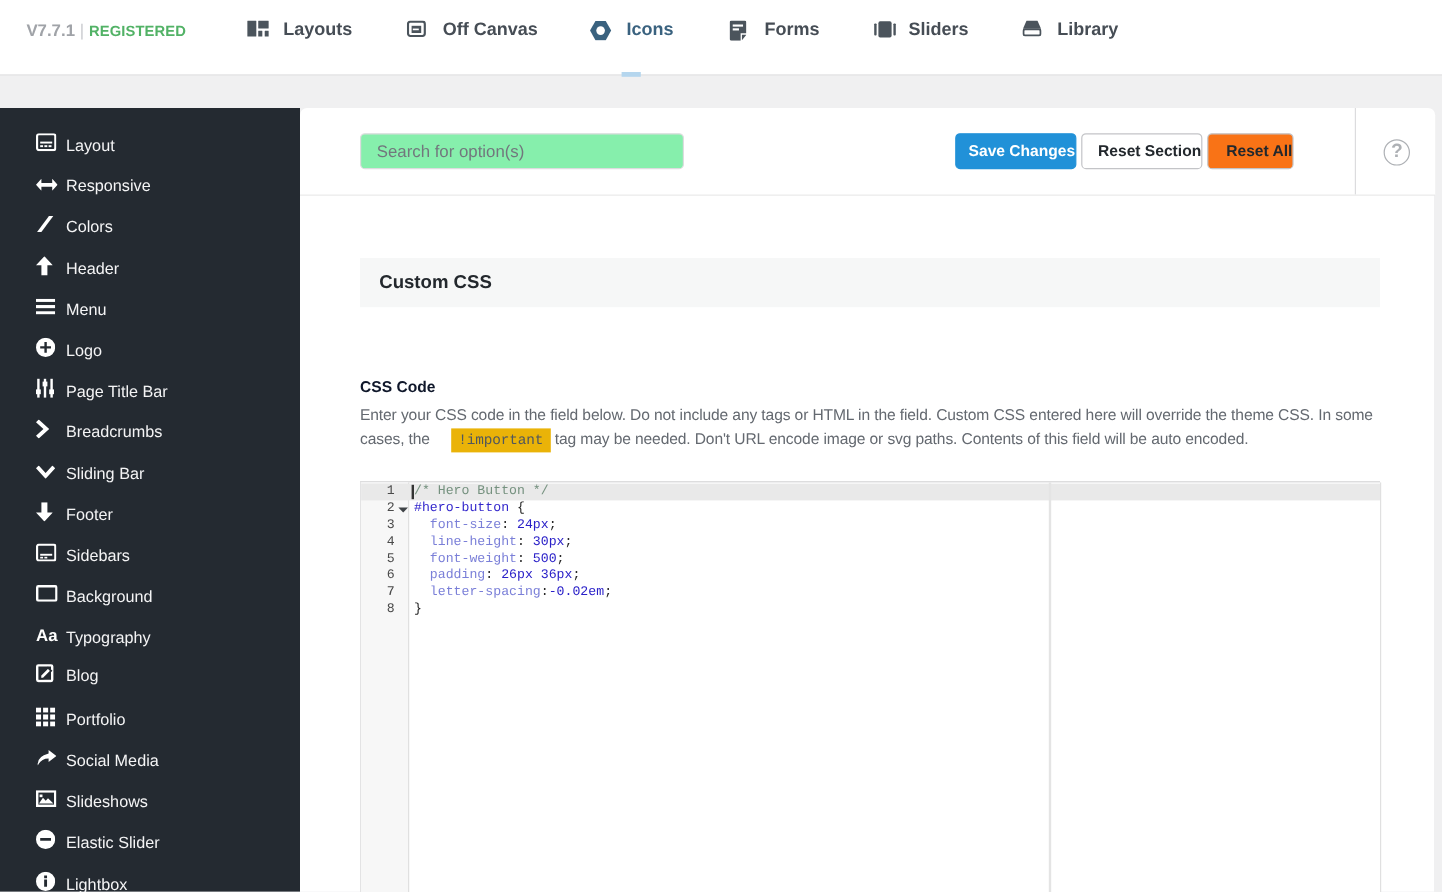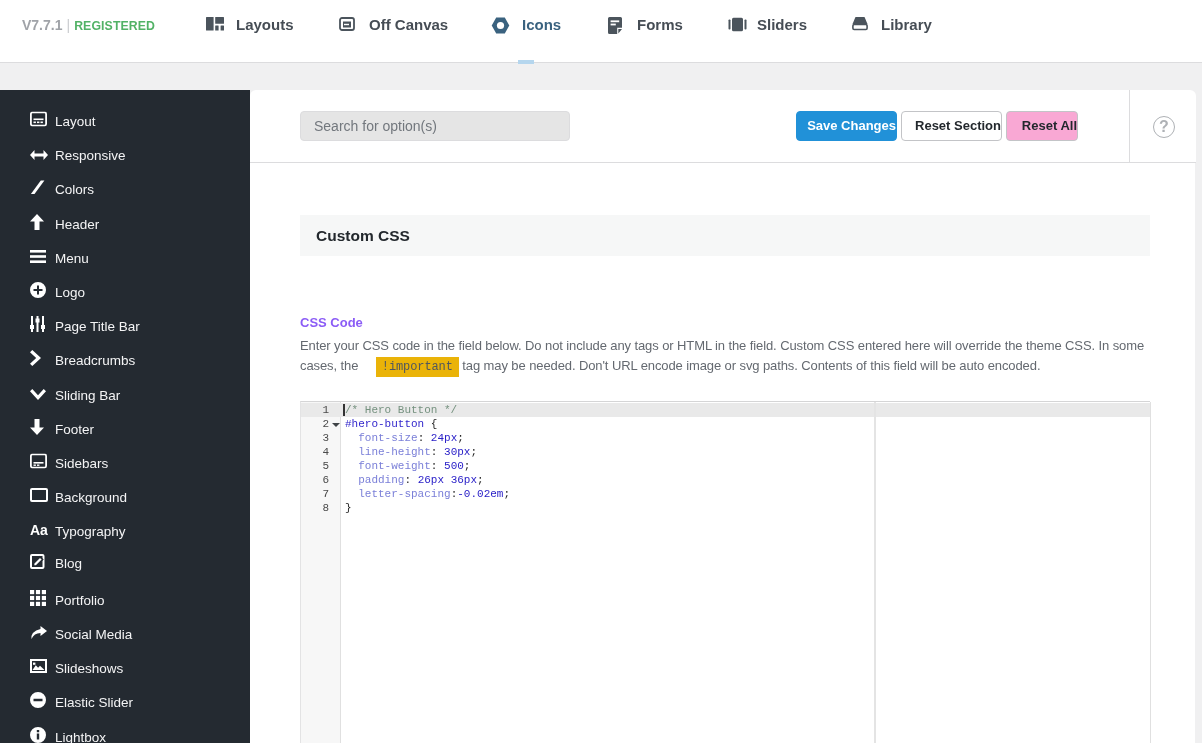--- a/index.html
+++ b/index.html
@@ -19,32 +19,32 @@
 
 
 #sidebar { position:absolute; left:0; top:90px; width:250px; height:653px; background:#242a31; z-index:4; }
 .sitem { position:absolute; left:0; width:250px; height:34px; }
 .sitem .sicon { position:absolute; left:30px; top:50%; transform:translateY(-50%); }
 .sitem .slabel { position:absolute; left:55px; top:50%; transform:translateY(-50%); color:#f4f4f5; font-size:13.5px; }
 
 
 #toolbar { position:absolute; left:250px; top:90px; width:946px; height:73px; background:#fff; border-bottom:1px solid #dcdcde; border-radius:6px 6px 0 0; z-index:3; }
 #tbdivider { position:absolute; left:879px; top:0; width:1px; height:72px; background:#dcdcde; }
-#searchbox { position:absolute; left:50px; top:21px; width:270px; height:30px; background:#e5e5e5; border:1px solid #dcdcde; border-radius:4px; color:#72777d; font-size:14px; line-height:28px; padding-left:13px; }
+#searchbox { position:absolute; left:50px; top:21px; width:270px; height:30px; background:#86efac; border:1px solid #dcdcde; border-radius:4px; color:#72777d; font-size:14px; line-height:28px; padding-left:13px; }
 .btn { position:absolute; top:21px; height:30px; border-radius:4px; font-size:13px; font-weight:700; line-height:28px; text-align:right; white-space:nowrap; }
 #btn-save { left:546px; width:101px; background:#2191d8; color:#fff; border:1px solid #2191d8; }
 #btn-rsec { left:651px; width:101px; background:#fff; color:#23282d; border:1px solid #c3c4c7; }
-#btn-rall { left:756px; width:72px; background:#f9a8d4; color:#23282d; border:1px solid #c3c4c7; }
+#btn-rall { left:756px; width:72px; background:#f97316; color:#23282d; border:1px solid #c3c4c7; }
 #help { position:absolute; left:903px; top:26px; width:22px; height:22px; border:1.8px solid #aeb1b5; border-radius:50%; color:#aeb1b5; font-size:16px; font-weight:700; text-align:center; line-height:19px; }
 
 
 #content { position:absolute; left:250px; top:163px; width:945px; height:580px; background:#fff; z-index:2; }
 #secthead { position:absolute; left:50px; top:52px; width:850px; height:41px; background:#f6f7f7; }
 #secthead span { position:absolute; left:16px; top:12px; font-size:15.5px; font-weight:700; color:#23282d; }
-#csslabel { position:absolute; left:50px; top:152px; font-size:13px; font-weight:700; color:#8b5cf6; }
+#csslabel { position:absolute; left:50px; top:152px; font-size:13px; font-weight:700; color:#0f172a; }
 #cssdesc { position:absolute; left:50px; top:173px; width:900px; white-space:nowrap; font-size:13px; letter-spacing:-0.1px; color:#646970; line-height:20.3px; }
 #cssdesc code { font-family:"Liberation Mono", monospace; font-size:12px; background:#eab308; padding:3px 6px; color:#50575e;margin-left:14px; }
 
 
 #editor { position:absolute; left:50px; top:238px; width:850px; height:343px; border-top:1px solid #d5d5d6; border-left:1px solid #e3e3e4; background:#fff; font-family:"Liberation Mono", monospace; font-size:11px; }
 #gutter { position:absolute; left:0; top:0; width:40px; height:342px; background:#f7f7f7; border-right:1px solid #e0e0e0; }
 #vline { position:absolute; left:573px; top:0; width:2px; height:342px; background:#e4e4e4; }
 #rline { position:absolute; left:849px; top:0; width:1px; height:342px; background:#e0e0e0; }
 #activeline { position:absolute; left:0; top:1px; width:849px; height:14px; background:#e9e9e9; }
 .gnum { position:absolute; width:28px; text-align:right; color:#4a4a4a; font-size:11px; line-height:14px; }

